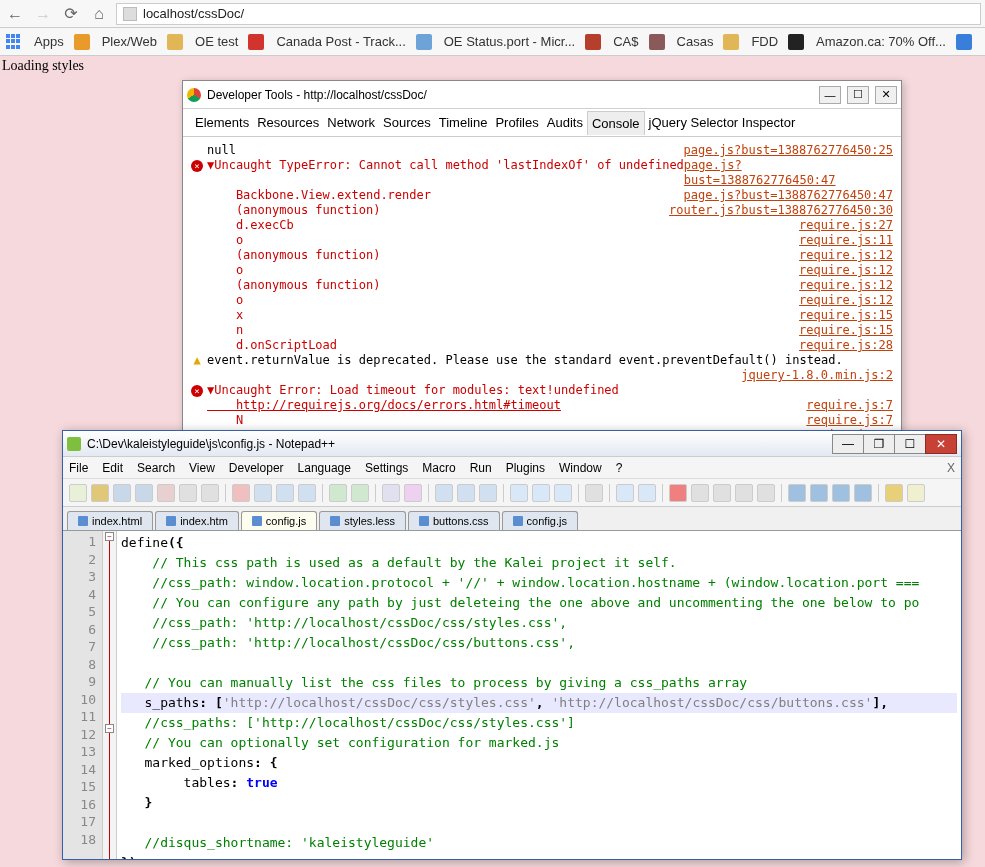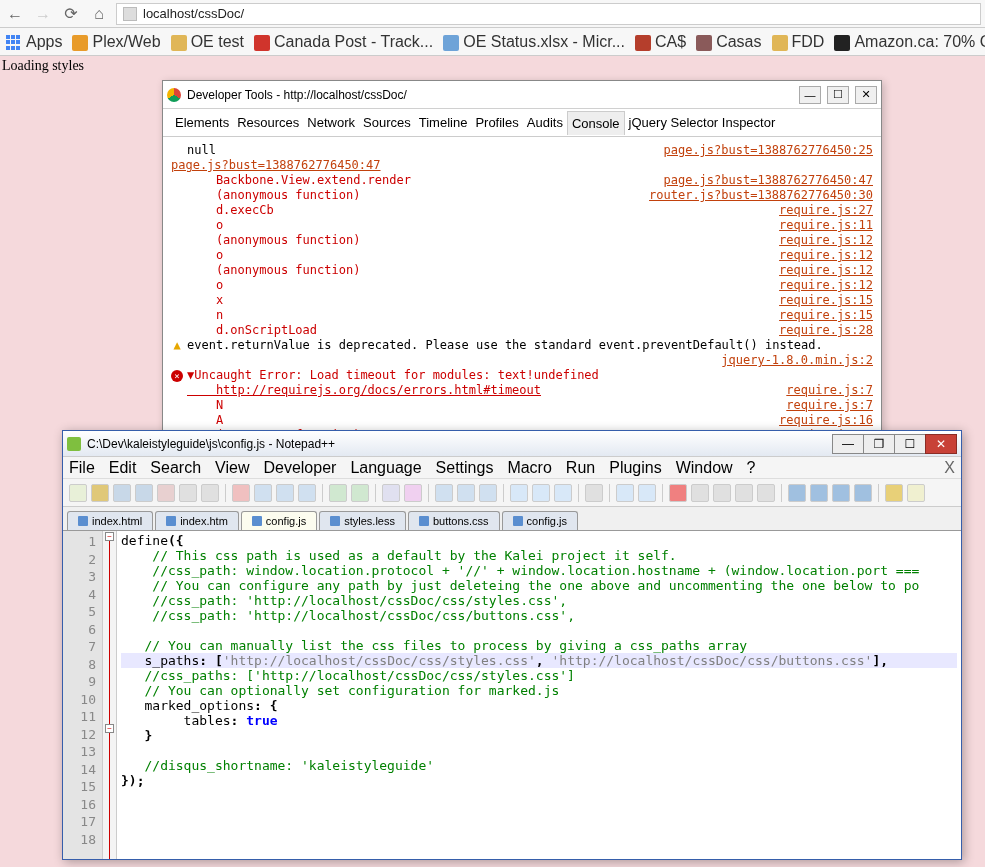--- a/index.html
+++ b/index.html
@@ -7,28 +7,28 @@
 
 
 .browser-bar { height: 28px; background: #f7f7f7; border-bottom: 1px solid #ccc; display: flex; align-items: center; padding: 0 4px; gap: 6px; }
 .nav-btn { width: 22px; height: 22px; display: flex; align-items: center; justify-content: center; color: #666; font-size: 16px; cursor: pointer; }
 .url-wrap { flex: 1; display: flex; align-items: center; background: #fff; border: 1px solid #ccc; height: 22px; padding: 0 6px; }
 .url-icon { width: 14px; height: 14px; background: #ddd; margin-right: 6px; border: 1px solid #bbb; }
 .url-text { font-size: 13px; color: #222; }
 
 
 .bookmarks { height: 28px; background: #f7f7f7; border-bottom: 1px solid #ccc; display: flex; align-items: center; padding: 0 6px; gap: 10px; }
-.bm-item { display: flex; align-items: flex-end; gap: 4px; font-size: 16px; color: #333; white-space: nowrap; cursor: pointer; }
+.bm-item { display: flex; align-items: flex-start; gap: 12px; font-size: 13px; color: #333; white-space: nowrap; cursor: pointer; }
 .bm-icon { width: 16px; height: 16px; border-radius: 2px; }
 
 
 .page-text { font-size: 14px; color: #000; font-family: serif; padding: 2px; }
 
 
-.devtools { position: absolute; top: 80px; left: 162px; width: 720px; height: 360px; background: #fff; border: 1px solid #888; box-shadow: 2px 2px 8px rgba(0,0,0,0.2); }
+.devtools { position: absolute; top: 80px; left: 182px; width: 720px; height: 360px; background: #fff; border: 1px solid #888; box-shadow: 2px 2px 8px rgba(0,0,0,0.2); }
 .dt-titlebar { height: 28px; background: #fff; border-bottom: 1px solid #d0d0d0; display: flex; align-items: center; padding: 0 4px; }
 .dt-title { flex: 1; font-size: 12px; color: #000; display: flex; align-items: center; gap: 6px; }
 .win-btns { display: flex; gap: 6px; }
 .win-btn { width: 22px; height: 18px; border: 1px solid #aaa; background: #f0f0f0; display: flex; align-items: center; justify-content: center; font-size: 11px; cursor: pointer; }
 .dt-tabs { height: 28px; background: #fff; border-bottom: 1px solid #ccc; display: flex; align-items: center; padding: 0 8px; font-size: 13px; color: #000; }
 .dt-tab { cursor: pointer; padding: 4px 4px; }
 .dt-tab.active { background: #eee; border: 1px solid #ccc; border-bottom: none; }
 .dt-console { padding: 6px 8px; font-family: "Consolas", monospace; font-size: 12px; line-height: 15px; }
 .con-line { display: flex; justify-content: space-between; }
 .con-left { white-space: pre; }
@@ -39,35 +39,35 @@
 .err-icon { color: #fff; background: #c00; border-radius: 50%; font-size: 9px; line-height: 12px; }
 .link { color: #c00; text-decoration: underline; }
 
 
 .npp { position: absolute; top: 430px; left: 62px; width: 900px; height: 430px; background: #f0f0f0; border: 1px solid #365eab; box-shadow: 2px 2px 10px rgba(0,0,0,0.3); }
 .npp-title { height: 26px; background: linear-gradient(#fff,#e3e9f2); border-bottom: 1px solid #ccc; display: flex; align-items: center; padding: 0 4px; }
 .npp-title-text { flex: 1; font-size: 12px; color: #000; display: flex; align-items: center; gap: 6px; }
 .npp-winbtns { display: flex; }
 .npp-winbtn { width: 32px; height: 20px; border: 1px solid #888; background: #eee; display: flex; align-items: center; justify-content: center; font-size: 12px; cursor: pointer; margin-left: -1px; }
 .npp-close { background: #c84137; color: #fff; border-color: #8a2c25; }
-.npp-menu { height: 22px; background: #f5f5f5; display: flex; align-items: center; padding: 0 6px; gap: 14px; font-size: 16px; color: #000; border-bottom: 1px solid #ddd; }
+.npp-menu { height: 22px; background: #f5f5f5; display: flex; align-items: center; padding: 0 6px; gap: 14px; font-size: 12px; color: #000; border-bottom: 1px solid #ddd; }
 .npp-menu span { cursor: pointer; }
 .npp-closebtn { margin-left: auto; color: #666; cursor: pointer; }
 .npp-toolbar { height: 28px; background: #f5f5f5; border-bottom: 1px solid #ccc; display: flex; align-items: center; padding: 0 6px; gap: 4px; }
 .tb-btn { width: 18px; height: 18px; border: 1px solid #ccc; background: #fff; border-radius: 2px; cursor: pointer; }
 .tb-sep { width: 1px; height: 18px; background: #ccc; margin: 0 2px; }
 .npp-tabs { height: 24px; background: #f0f0f0; display: flex; align-items: flex-end; padding: 0 4px; gap: 2px; border-bottom: 1px solid #999; }
 .npp-tab { padding: 3px 10px; background: #e0e6ef; border: 1px solid #999; border-bottom: none; font-size: 11px; cursor: pointer; display: flex; align-items: center; gap: 4px; border-radius: 3px 3px 0 0; }
 .npp-tab.active { background: #fcfcef; }
 .npp-editor { display: flex; height: calc(100% - 100px); background: #fff; }
 .gutter { width: 40px; background: #e4e4e4; border-right: 1px solid #ccc; text-align: right; padding: 2px 6px 0 0; font-family: Consolas, monospace; font-size: 13px; color: #888; line-height: 17.5px; }
 .fold { width: 14px; background: #f4f4f4; border-right: 1px solid #ccc; position: relative; }
 .fold-line { position: absolute; left: 6px; top: 8px; bottom: 0; width: 1px; background: #c00; }
 .fold-box { position: absolute; left: 2px; width: 9px; height: 9px; border: 1px solid #888; background: #fff; font-size: 8px; line-height: 7px; text-align: center; color: #c00; cursor: pointer; }
-.code { flex: 1; padding: 2px 4px 5px 4px; font-family: Consolas, monospace; font-size: 13px; line-height: 15px; white-space: pre; overflow: hidden; }
+.code { flex: 1; padding: 2px 4px 5px 4px; font-family: Consolas, monospace; font-size: 13px; line-height: 20px; white-space: pre; overflow: hidden; }
 .code .cm { color: #008000; }
 .code .str { color: #808080; }
 .code .bool { color: #0000ff; font-weight: bold; }
 .code .hl { background: #e8e8ff; display: inline-block; width: 100%; }
 .sq { color:#000; font-weight: bold; }
 </style>
 </head>
 <body>
 
 <div class="browser-bar">
@@ -103,21 +103,21 @@
     <div class="bm-item">
       <span class="bm-icon" style="background:#e0b657"></span>
       <span>OE test</span>
     </div>
     <div class="bm-item">
       <span class="bm-icon" style="background:#d0342c"></span>
       <span>Canada Post - Track...</span>
     </div>
     <div class="bm-item">
       <span class="bm-icon" style="background:#6ea3d8"></span>
-      <span>OE Status.xlsx - Micr...</span>
+      <span>OE Status.port - Micr...</span>
     </div>
     <div class="bm-item">
       <span class="bm-icon" style="background:#b53e2c"></span>
       <span>CA$</span>
     </div>
     <div class="bm-item">
       <span class="bm-icon" style="background:#8a5a5a"></span>
       <span>Casas</span>
     </div>
     <div class="bm-item">
@@ -158,20 +158,21 @@
       <span class="dt-tab">Audits</span>
       <span class="dt-tab active">Console</span>
       <span class="dt-tab">jQuery Selector Inspector</span>
     </div>
   <div class="dt-console" id="dt-console">
       <div class="con-line">
         <span class="con-left "><span style="display:inline-block;width:16px"></span>null</span>
         <span class="con-right">page.js?bust=1388762776450:25</span>
       </div>
       <div class="con-line">
+        <span class="con-left err"><span class="err-icon">×</span>▼Uncaught TypeError: Cannot call method 'lastIndexOf' of undefined</span>
         <span class="con-right">page.js?bust=1388762776450:47</span>
       </div>
       <div class="con-line">
         <span class="con-left err"><span style="display:inline-block;width:16px"></span>    Backbone.View.extend.render</span>
         <span class="con-right">page.js?bust=1388762776450:47</span>
       </div>
       <div class="con-line">
         <span class="con-left err"><span style="display:inline-block;width:16px"></span>    (anonymous function)</span>
         <span class="con-right">router.js?bust=1388762776450:30</span>
       </div>

